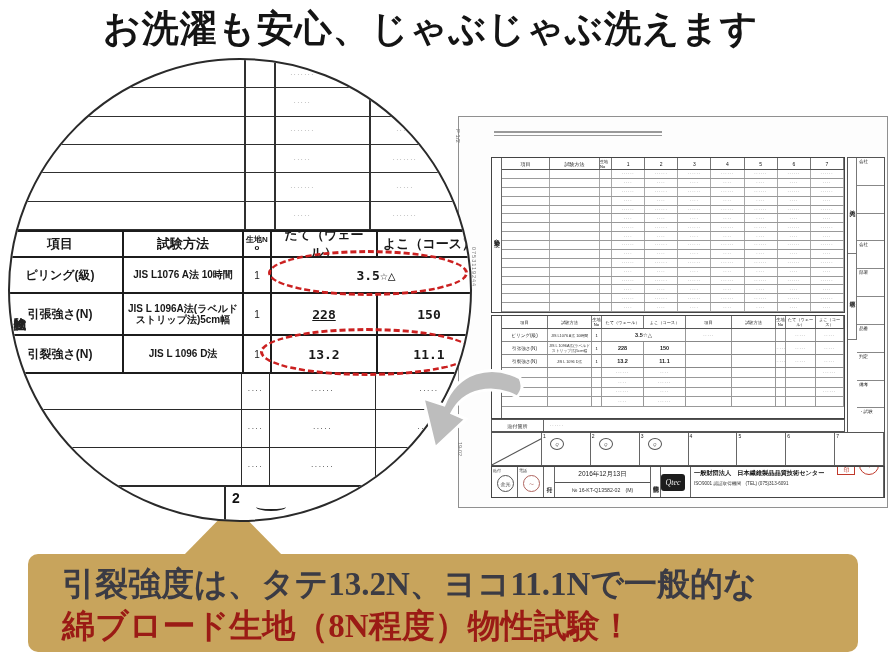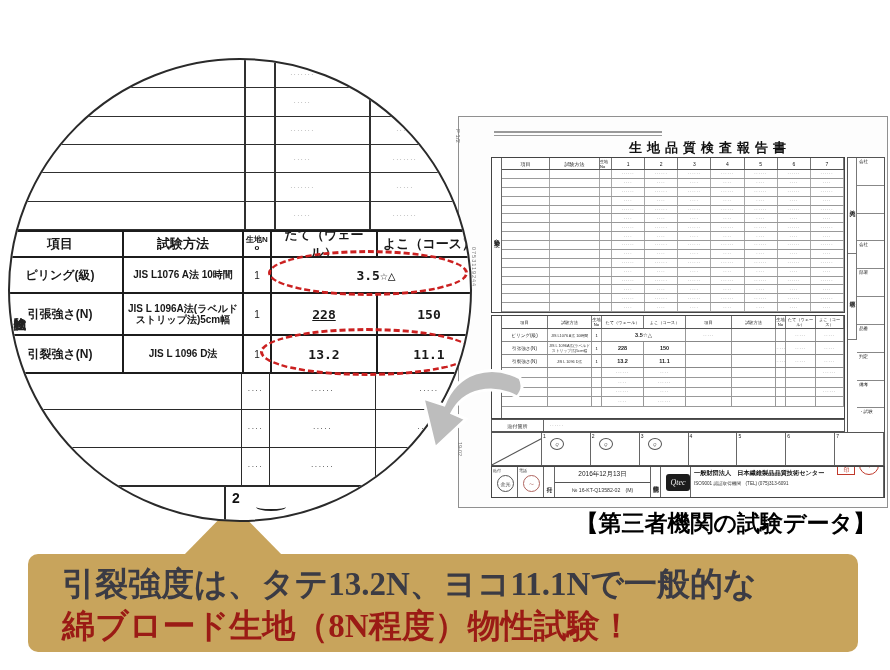--- a/index.html
+++ b/index.html
@@ -84,21 +84,21 @@
   .swatches .s0 { width:50px; border-right:0.5px solid #666; position:relative; overflow:hidden;}
   .swatches .s0 .diag { position:absolute; left:-6px; top:16px; width:70px; height:1px; background:#555; transform:rotate(-28deg); }
   .swatches .sc { flex:1; border-right:0.5px solid #666; position:relative; }
   .swatches .num { position:absolute; left:1px; top:0; font-size:5px; color:#222; }
   .stampcircle { position:absolute; left:8px; top:5px; width:14px; height:12px; border:1px solid #555; border-radius:50%;
                  font-size:4px; color:#444; display:flex; align-items:center; justify-content:center; font-style:italic;}
   .footer { position:absolute; left:32px; top:349px; width:394px; height:32px; border:1px solid #444; display:flex; background:#fff;}
   .footer > div { border-right:0.5px solid #666; position:relative; overflow:hidden;}
   .f-attach{width:26px} .f-tel{width:26px} .f-issue{width:11px;display:flex;align-items:center;justify-content:center;}
   .f-date{width:96px} .f-cert{width:10px;display:flex;align-items:center;justify-content:center;}
-  .f-logo{width:30px;display:flex;align-items:center;justify-content:flex-end;}
+  .f-logo{width:30px;display:flex;align-items:center;justify-content:flex-start;}
   .f-org{flex:1;padding:2px 2px 0 3px;}
   .flabel { position:absolute; left:1px; top:1px; font-size:4px; color:#333; }
   .roundstamp { position:absolute; left:5px; top:8px; width:17px; height:17px; border:1px solid #555; border-radius:50%;
                 display:flex; align-items:center; justify-content:center; font-size:5px; color:#333; }
   .roundstamp.red { border-color:#b0655f; color:#a3554f; }
   .f-date .dline { height:16px; border-bottom:0.5px solid #555; font-size:6.5px; color:#222; display:flex; align-items:center; justify-content:center;}
   .f-date .nline { height:15px; font-size:5.2px; color:#333; display:flex; align-items:center; justify-content:center;}
   .qtec { width:24px; height:17px; background:#1c1c1c; border-radius:3px; color:#eee; font-size:8px; font-style:italic;
           display:flex; align-items:center; justify-content:center; font-family:"Liberation Serif","DejaVu Serif",serif;}
   .f-org .org1 { font-size:6.2px; font-weight:bold; color:#111; white-space:nowrap;}
@@ -171,32 +171,32 @@
   .cl1 { position:absolute; left:62px; top:562px; font-family:"Liberation Serif","DejaVu Serif",serif;
          font-size:33px; font-weight:600; color:#3B3B44; white-space:nowrap; z-index:3;}
   .cl2 { position:absolute; left:62px; top:604px; font-family:"Liberation Serif","DejaVu Serif",serif;
          font-size:33px; font-weight:600; color:#9B1B15; white-space:nowrap; z-index:3;}
 </style>
 </head>
 <body>
 
 <div class="stage">
 
+  <div class="title">お洗濯も安心、じゃぶじゃぶ洗えます</div>
 
   <div class="pointer"></div>
 
   <div class="doc">
     <div class="pagemark">P 1/2</div>
     <div class="marginnum">0753119244</div>
     <div class="marginnum2">19-02</div>
     <div class="tinyprint">
         <div></div>
         <div></div>
       </div>
-    <div class="doc-title">生地品質検査報告書</div>
 
     <div class="grid ugrid">
       <div class="vstrip">
           <span class="vtext">染色堅牢度</span>
         </div>
       <div class="ghead">
         <span class="hc i">項目</span>
         <span class="hc m">試験方法</span>
         <span class="hc n">生地No</span>
         <span class="hc c">1</span>
@@ -694,19 +694,18 @@
     <div class="mside">物性試験</div>
 
     <div class="ellipse el1"></div>
     <div class="ellipse el2"></div>
   </div>
 
   <svg class="arrow" viewBox="0 0 120 105">
     <path d="M115 20 C 85 4, 52 14, 39 47 L 18 40 L 30 90 L 61 61 L 47 55 C 59 31, 88 26, 112 39 C 118 33, 118 26, 115 20 Z" fill="#BDBDBD" stroke="#ffffff" stroke-width="3"></path>
   </svg>
 
-  <div class="caption">【第三者機関の試験データ】</div>
 
   <div class="callout"></div>
   <div class="cl1">引裂強度は、タテ13.2N、ヨコ11.1Nで一般的な</div>
   <div class="cl2">綿ブロード生地（8N程度）物性試験！</div>
 
 </div>
 
 </body></html>

